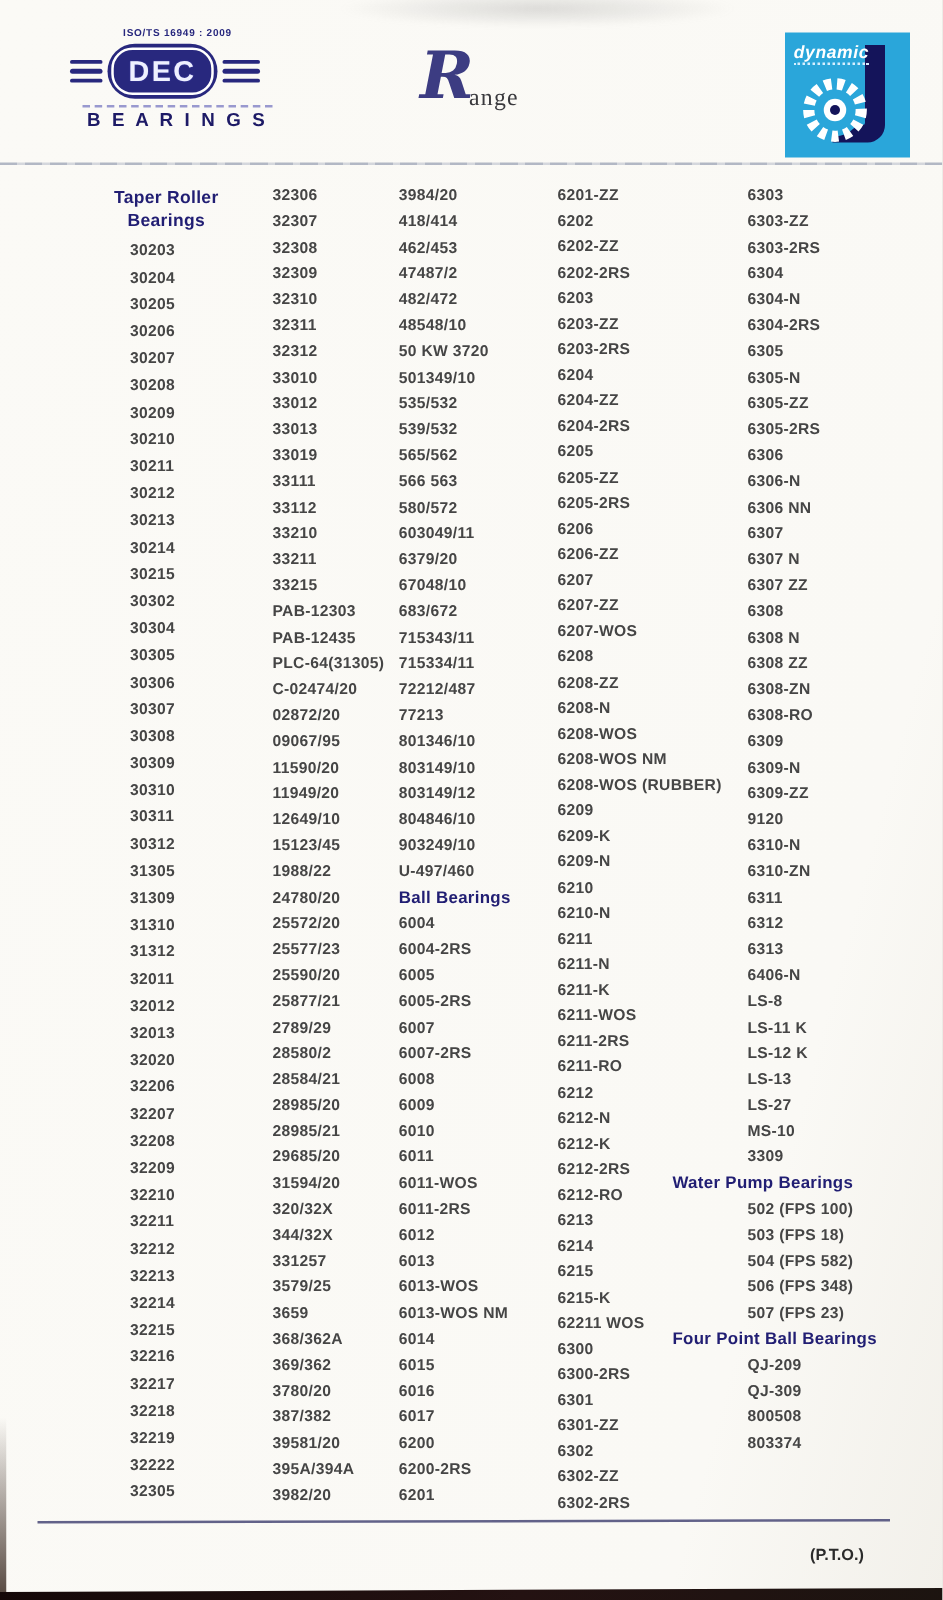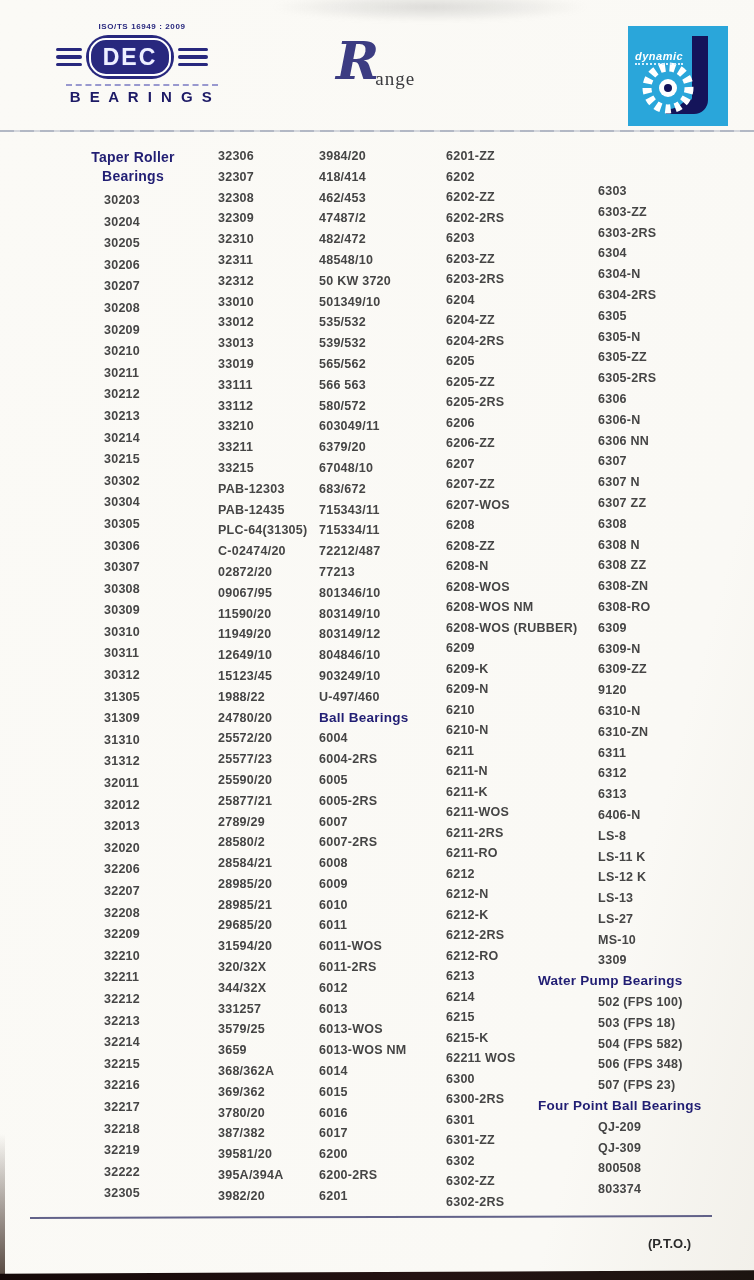--- a/index.html
+++ b/index.html
@@ -56,22 +56,22 @@
   .range-rest{
     font-family:Liberation Serif, serif;font-size:19px;color:#3a3a3e;
     position:relative;top:6px;left:-4px;letter-spacing:1px;
   }
 
   .dynamic-logo{
     position:absolute;left:628px;top:26px;width:100px;height:100px;
     background:#2aa6da;overflow:visible;
   }
   .dynamic-text{
-    position:absolute;left:7px;top:24px;color:#ffffff;font-weight:bold;
-    font-style:italic;font-size:11px;letter-spacing:.5px;
+    position:absolute;left:7px;top:7px;color:#ffffff;font-weight:bold;
+    font-style:italic;font-size:14px;letter-spacing:.5px;
     border-bottom:2px dotted #d6efff;padding-bottom:1px;z-index:2;
   }
   .dynamic-logo svg{position:absolute;left:0;top:0;overflow:visible;}
 
   .header-rule{
     position:absolute;left:0;top:130px;width:754px;height:2px;
     background:repeating-linear-gradient(90deg,#9aa2b4 0 14px,#c7cbd4 14px 20px);
     opacity:.75;
   }
 
@@ -85,21 +85,21 @@
   .col1{left:58px;top:148px;width:165px;}
   .col1 .part{padding-left:46px;height:21.6px;line-height:21.6px;}
   .col1 .sec-header{
     height:42px;line-height:19px;width:118px;margin-left:16px;
     text-align:center;white-space:normal;font-size:14px;
   }
   .col2{left:218px;}
   .col3{left:319px;}
   .col4{left:446px;}
   .col4 .part{height:20.5px;line-height:20.5px;}
-  .col5{left:536px;width:195px;margin-top:35px;}
+  .col5{left:536px;width:195px;}
   .col5 .part{padding-left:62px;}
   .col5 .sec-header{padding-left:2px;}
 
   
   .footer-rule{
     position:absolute;left:30px;top:1216px;width:682px;height:2px;
     background:#3c3c6e;opacity:.8;transform:rotate(-0.15deg);
   }
   .pto{position:absolute;left:648px;top:1236px;font-size:13px;color:#2b2b2b;font-weight:600;}
 

